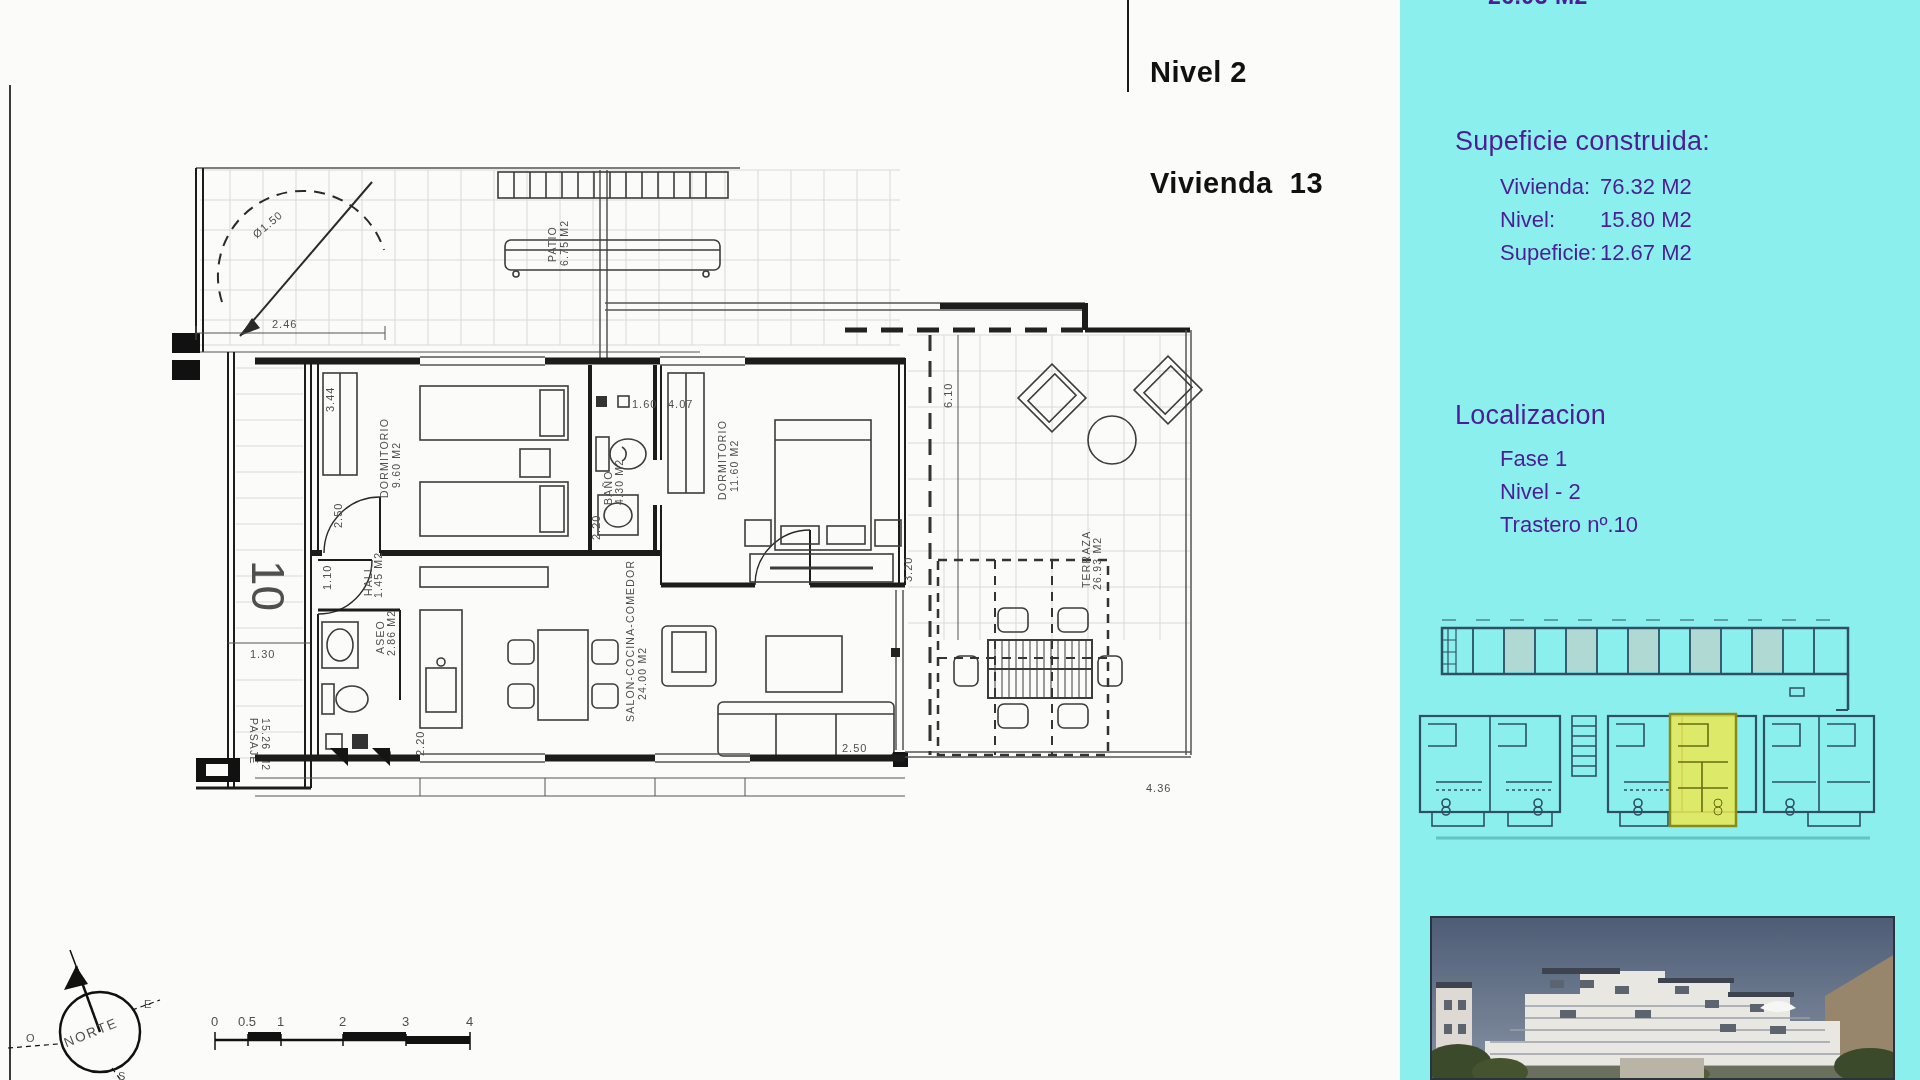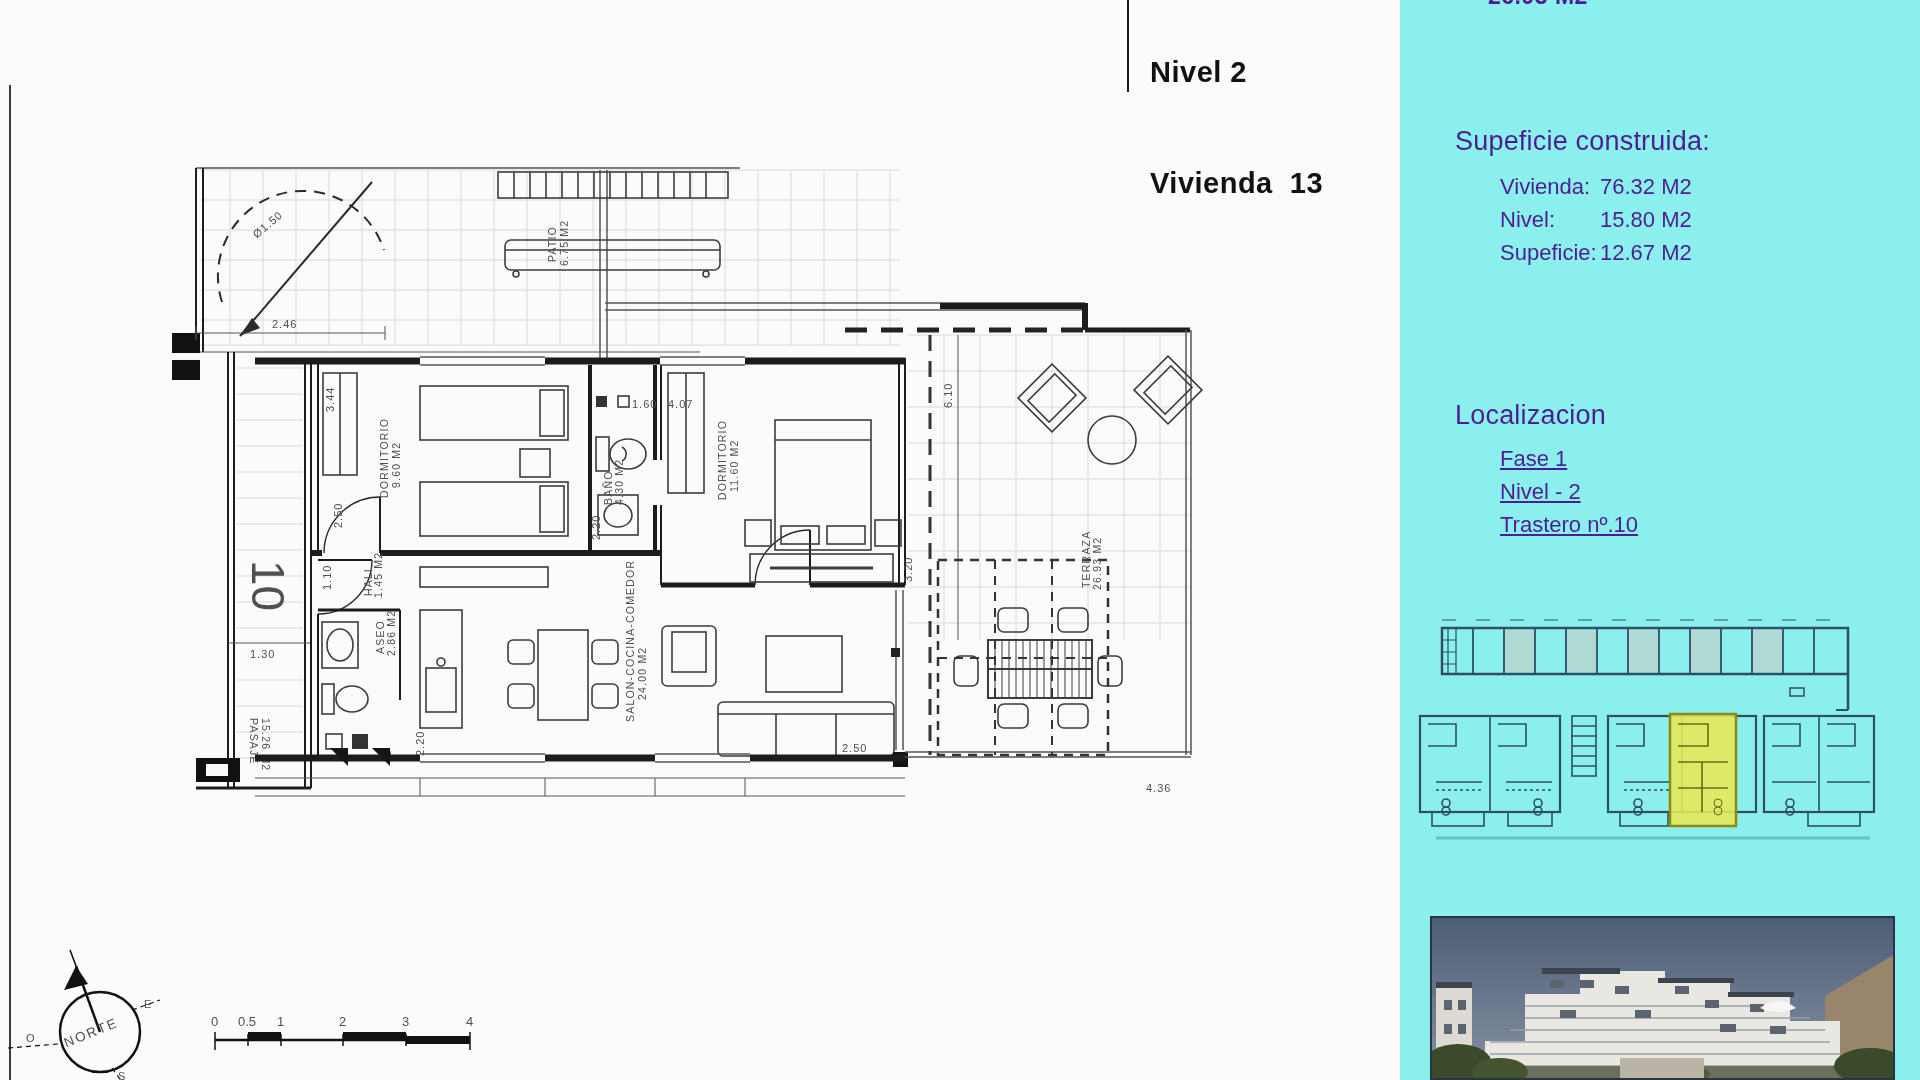--- a/index.html
+++ b/index.html
@@ -12,21 +12,21 @@
   
   #sidebar{position:absolute;left:1400px;top:0;width:520px;height:1080px;background:#8bf0ed;color:#4c1d95;}
   #clip-top{position:absolute;left:88px;top:-17px;font-size:23px;font-weight:600;letter-spacing:.5px;}
   .sb-title{position:absolute;left:55px;font-size:27px;font-weight:500;letter-spacing:.2px;}
   .sb-rows{position:absolute;left:100px;font-size:22px;line-height:33px;}
   .srow{display:flex;}
   .srow .lbl{width:100px;}
   #surface-title{top:126px;}
   #surface-rows{top:170px;}
   #location-title{top:400px;}
-  #location-rows{top:442px;text-decoration:underline;}
+  #location-rows{top:442px;}
   #miniplan{position:absolute;left:12px;top:612px;}
   #photo{position:absolute;left:30px;top:916px;}
   
   #plansvg{position:absolute;left:0;top:0;}
   #plansvg text{font-family:"Liberation Sans",sans-serif;fill:#4f4f4f;}
   .wall{stroke:#1c1c1c;fill:none;}
   .thin{stroke:#555;fill:none;}
   .grid{stroke:#d9d9d9;stroke-width:1;}
   .furn{stroke:#3c3c3c;fill:#ffffff;fill-opacity:.0;stroke-width:1.6;}
   .dimt{font-size:11px;letter-spacing:1px;fill:#5a5a5a;}

